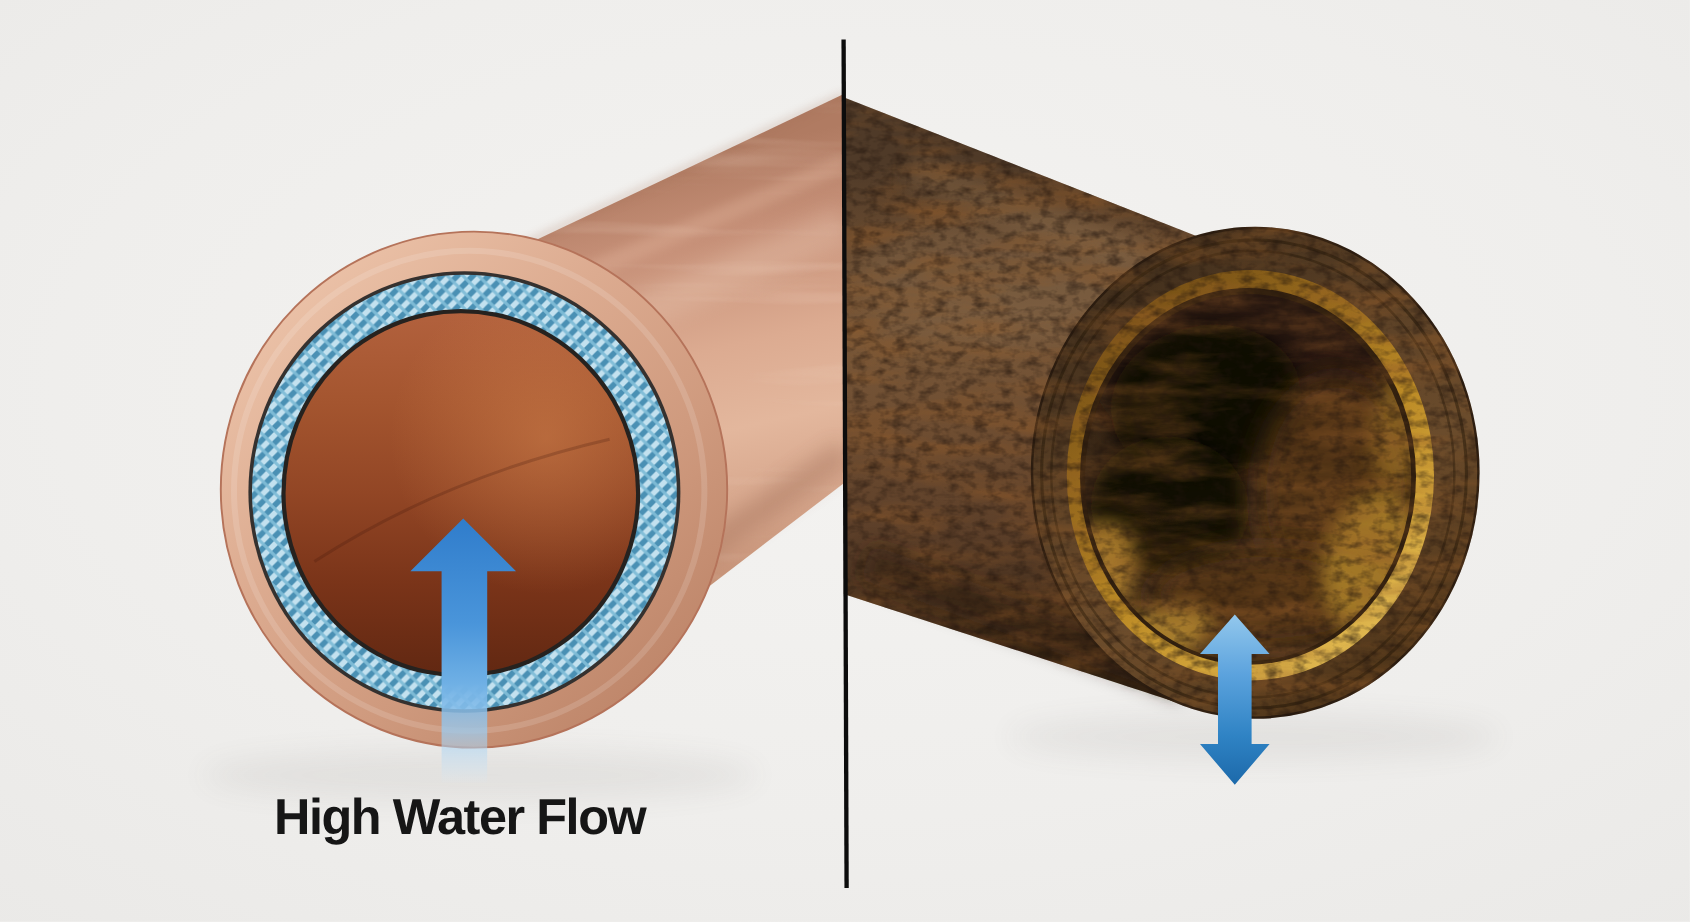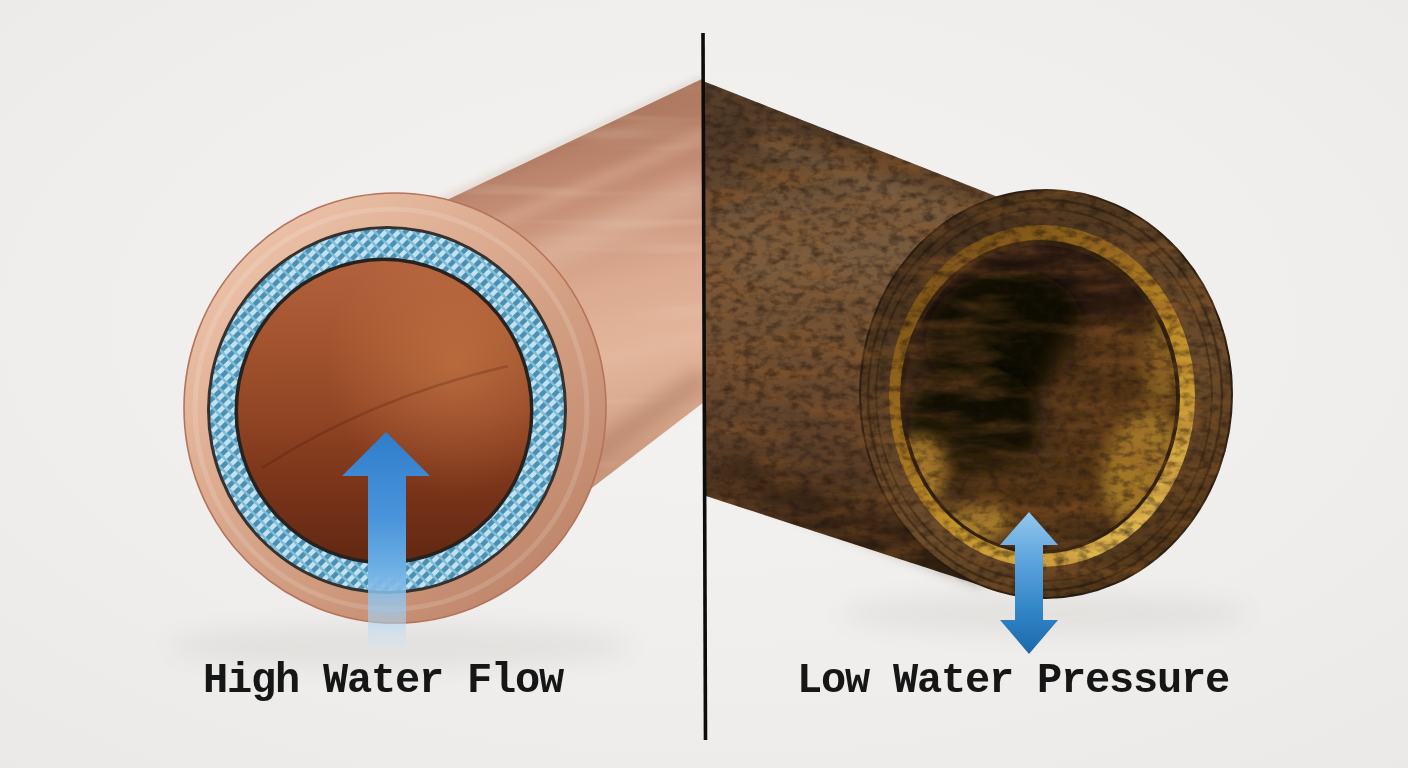--- a/index.html
+++ b/index.html
@@ -1,17 +1,17 @@
 <!DOCTYPE html>
 <html><head>
 <meta charset="utf-8">
 <style>
   html,body{margin:0;padding:0;background:#efeeec;}
   .stage{position:relative;width:1408px;height:768px;overflow:hidden;
-         font-family:Liberation Mono, monospace;}
+         font-family:Liberation Sans, sans-serif;}
   .stage svg{position:absolute;left:0;top:0;}
   .caption{position:absolute;top:660px;transform:translateX(-50%);
            font-size:42px;line-height:1;font-weight:700;letter-spacing:-1.2px;
            color:#161616;white-space:nowrap;}
   .caption-left{left:383px;}
   .caption-right{left:1013px;}
 </style>
 </head>
 <body>
 
@@ -210,15 +210,14 @@
       </g>
     </g>
 
     <path d="M 1029 512 L 1058 545 L 1043 545 L 1043 620 L 1058 620 L 1029 654 L 1000 620 L 1015 620 L 1015 545 L 1000 545 Z" fill="url(#dblArrow)"></path>
   </g>
 
   <path d="M 703 33 L 705.5 740" stroke="#0c0c0c" stroke-width="3.6" fill="none"></path>
 </svg>
 
 <div class="caption caption-left">High Water Flow</div>
-<div class="caption caption-right">Low Water Pressure</div>
 
 </div>
 
 </body></html>

